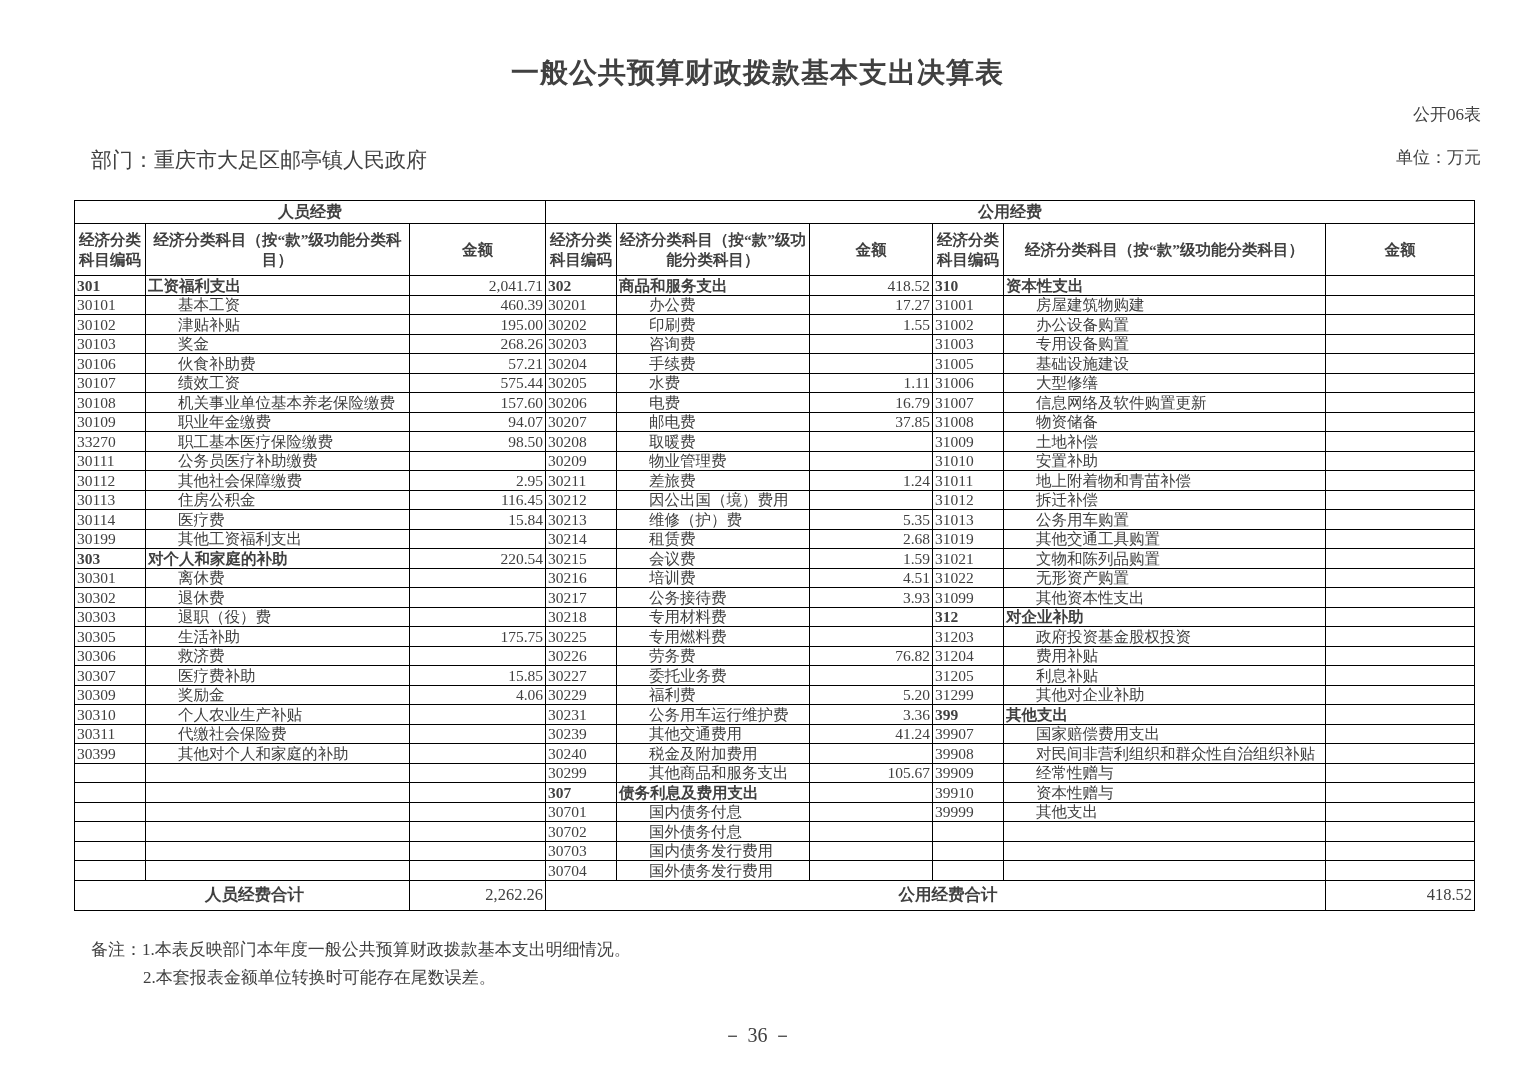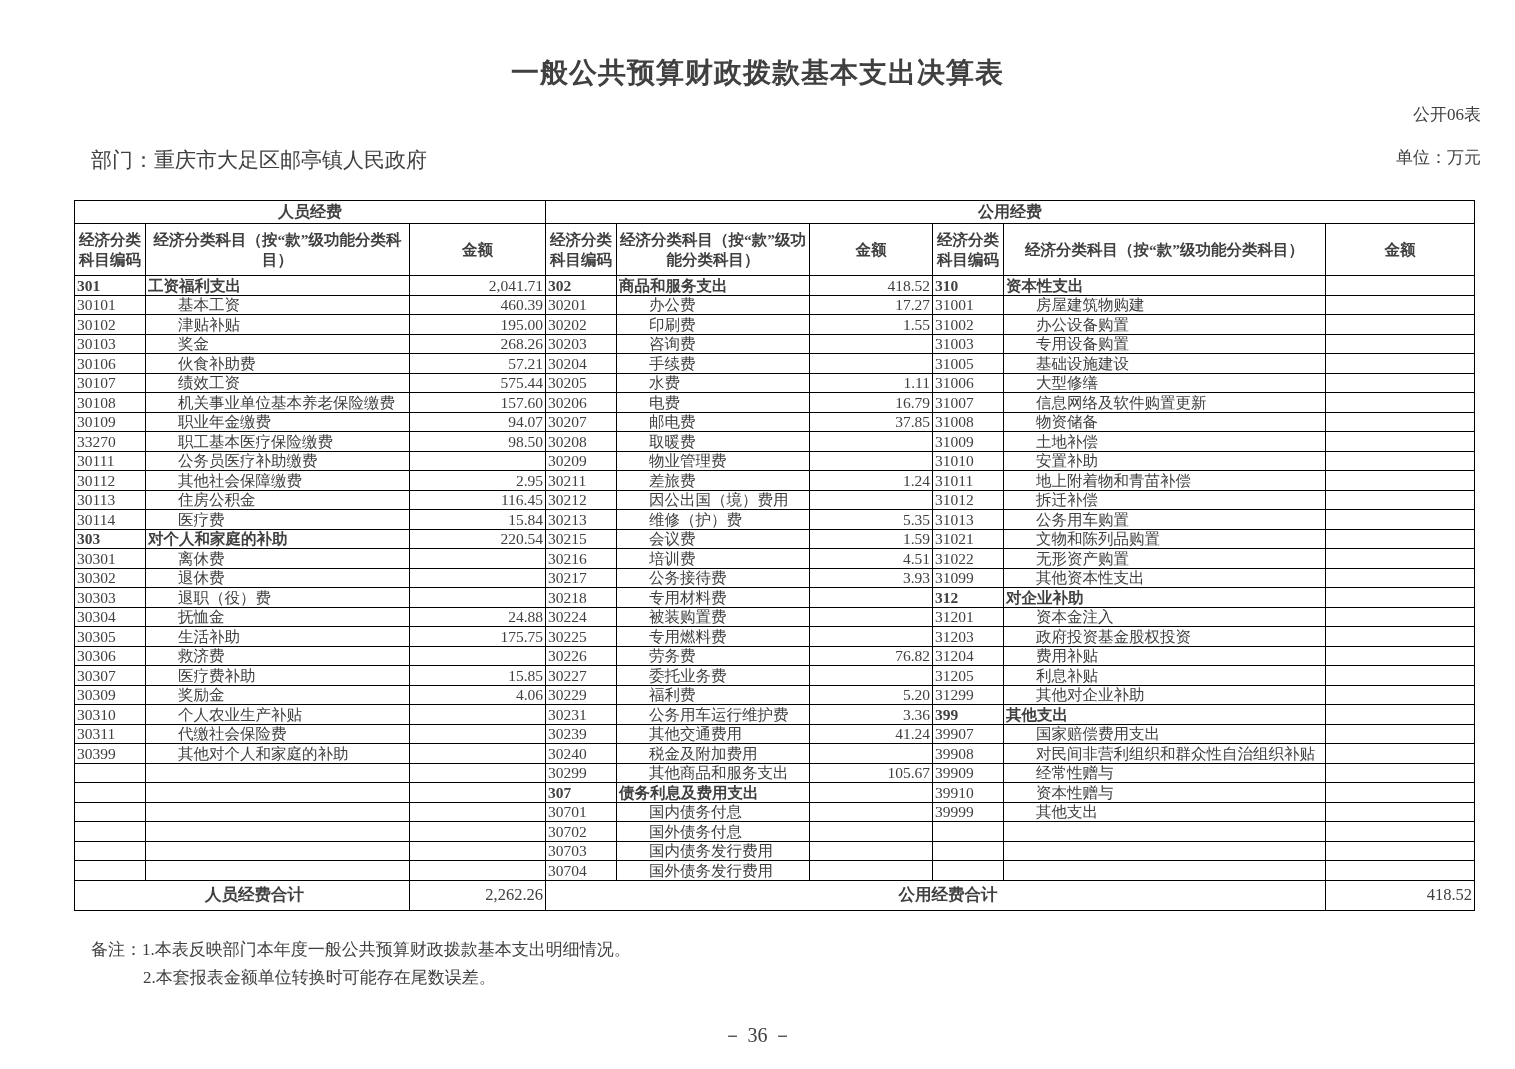--- a/index.html
+++ b/index.html
@@ -241,20 +241,31 @@
           <td class="name item">医疗费</td>
           <td class="amt">15.84</td>
           <td class="code">30213</td>
           <td class="name item">维修（护）费</td>
           <td class="amt">5.35</td>
           <td class="code">31013</td>
           <td class="name item">公务用车购置</td>
           <td class="amt"></td>
         </tr>
         <tr>
+          <td class="code">30199</td>
+          <td class="name item">其他工资福利支出</td>
+          <td class="amt"></td>
+          <td class="code">30214</td>
+          <td class="name item">租赁费</td>
+          <td class="amt">2.68</td>
+          <td class="code">31019</td>
+          <td class="name item">其他交通工具购置</td>
+          <td class="amt"></td>
+        </tr>
+        <tr>
           <td class="code group">303</td>
           <td class="name group">对个人和家庭的补助</td>
           <td class="amt">220.54</td>
           <td class="code">30215</td>
           <td class="name item">会议费</td>
           <td class="amt">1.59</td>
           <td class="code">31021</td>
           <td class="name item">文物和陈列品购置</td>
           <td class="amt"></td>
         </tr>
@@ -282,31 +293,20 @@
         </tr>
         <tr>
           <td class="code">30303</td>
           <td class="name item">退职（役）费</td>
           <td class="amt"></td>
           <td class="code">30218</td>
           <td class="name item">专用材料费</td>
           <td class="amt"></td>
           <td class="code group">312</td>
           <td class="name group">对企业补助</td>
-          <td class="amt"></td>
-        </tr>
-        <tr>
-          <td class="code">30304</td>
-          <td class="name item">抚恤金</td>
-          <td class="amt">24.88</td>
-          <td class="code">30224</td>
-          <td class="name item">被装购置费</td>
-          <td class="amt"></td>
-          <td class="code">31201</td>
-          <td class="name item">资本金注入</td>
           <td class="amt"></td>
         </tr>
         <tr>
           <td class="code">30305</td>
           <td class="name item">生活补助</td>
           <td class="amt">175.75</td>
           <td class="code">30225</td>
           <td class="name item">专用燃料费</td>
           <td class="amt"></td>
           <td class="code">31203</td>

